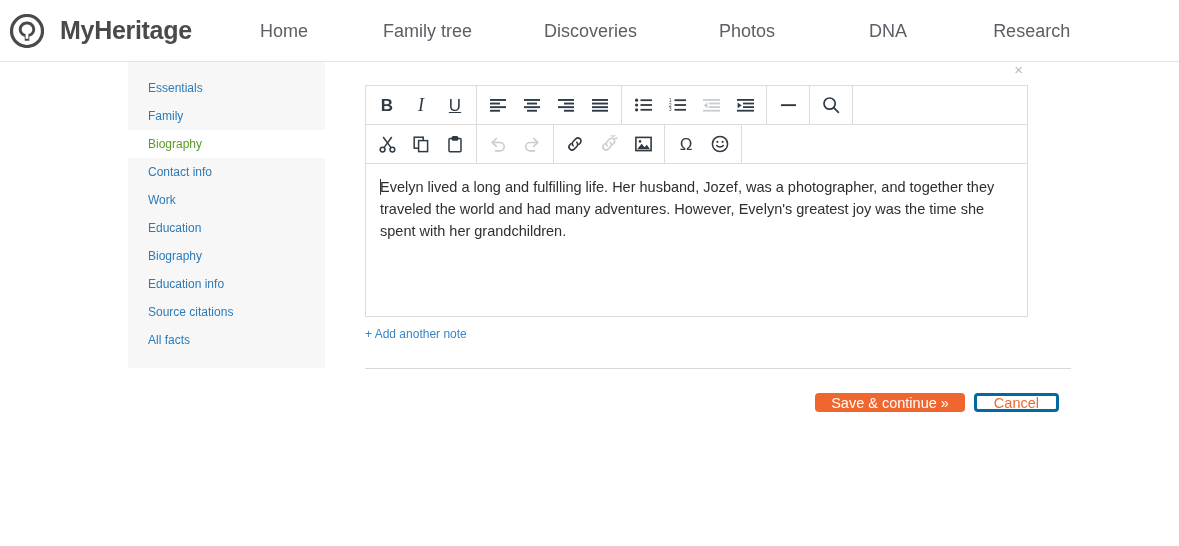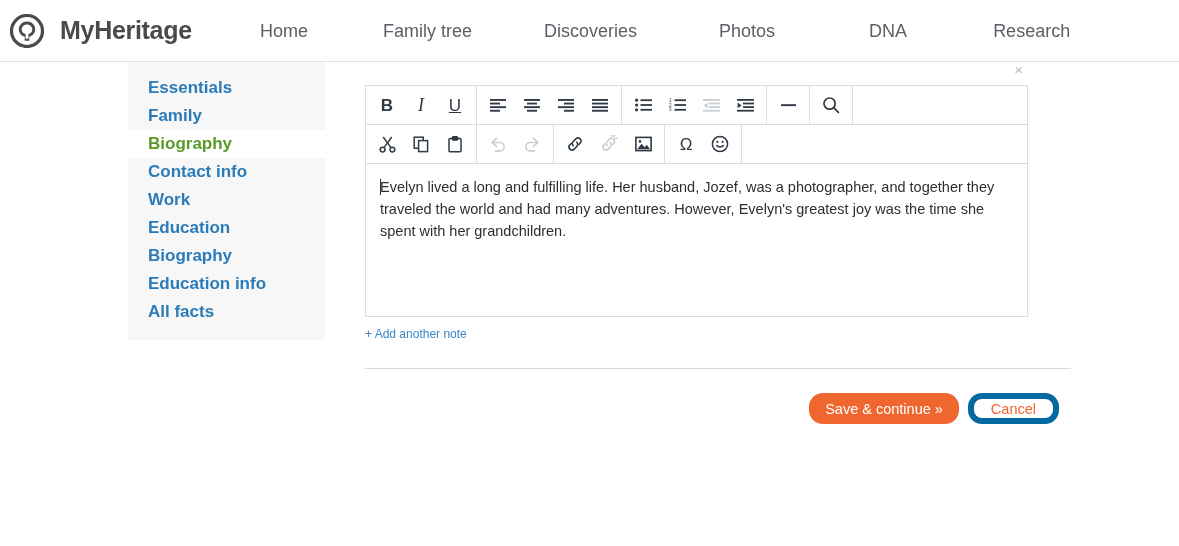--- a/index.html
+++ b/index.html
@@ -71,22 +71,22 @@
     left: 128px;
     top: 0px;
     width: 197px;
     background: #f7f7f7;
     padding: 12px 0 14px 0;
   }
   .side-item {
     height: 28px;
     line-height: 28px;
     padding-left: 20px;
-    font-size: 17px;
-    font-weight: bold;
+    font-size: 12px;
+    font-weight: normal;
     color: #2b7bb9;
     cursor: pointer;
     white-space: nowrap;
   }
   .side-item.selected {
     background: #ffffff;
     color: #5a9a27;
   }
 
   
@@ -205,38 +205,38 @@
   
   .btn-row {
     margin-top: 24px;
     display: flex;
     justify-content: flex-end;
     align-items: center;
     width: 694px;
   }
   .btn {
     font-size: 14.5px;
-    border-radius: 14px;
+    border-radius: 4px;
     cursor: pointer;
     white-space: nowrap;
     display: flex;
     align-items: center;
     justify-content: center;
-    height: 31px;
+    height: 19px;
     border: 1px solid transparent;
   }
   .btn-primary {
     background: #f0662f;
     color: #ffffff;
     padding: 0 15px;
   }
   .btn-secondary {
     background: #ffffff;
     color: #f0662f;
-    border: 6px solid #0369a1;
+    border: 3px solid #0369a1;
     padding: 0 17px;
   }
   .btn + .btn { margin-left: 9px; }
 </style>
 </head>
 <body>
 
 <div class="topnav">
   <div class="brand">
     <span class="brand-mark">
@@ -262,20 +262,21 @@
 
   <div class="sidebar">
     <div class="side-item">Essentials</div>
     <div class="side-item">Family</div>
     <div class="side-item selected">Biography</div>
     <div class="side-item">Contact info</div>
     <div class="side-item">Work</div>
     <div class="side-item">Education</div>
     <div class="side-item">Biography</div>
     <div class="side-item">Education info</div>
+    <div class="side-item">Source citations</div>
     <div class="side-item">All facts</div>
   </div>
 
   <div class="main">
 
 
     <div class="close-row">
       <span class="close-x">×</span>
     </div>
 

